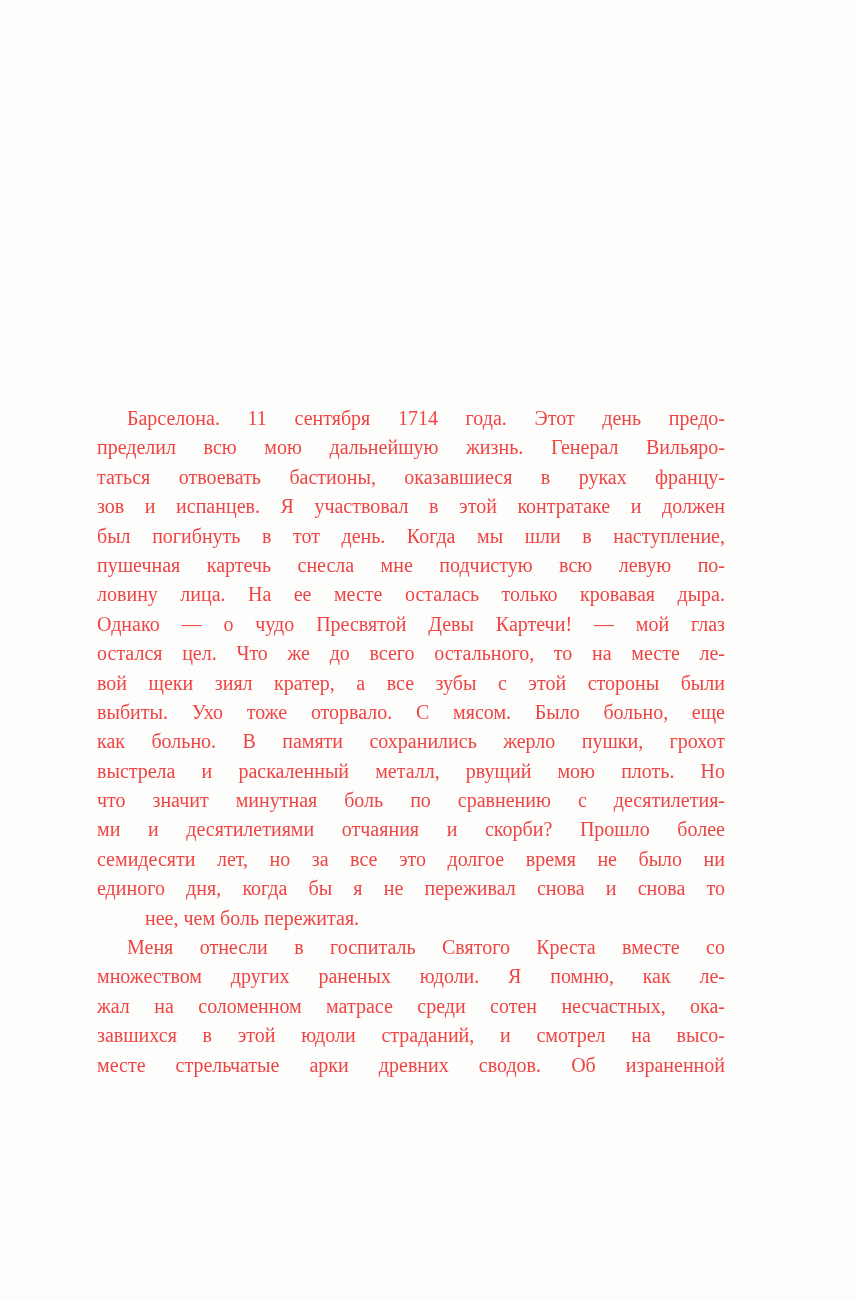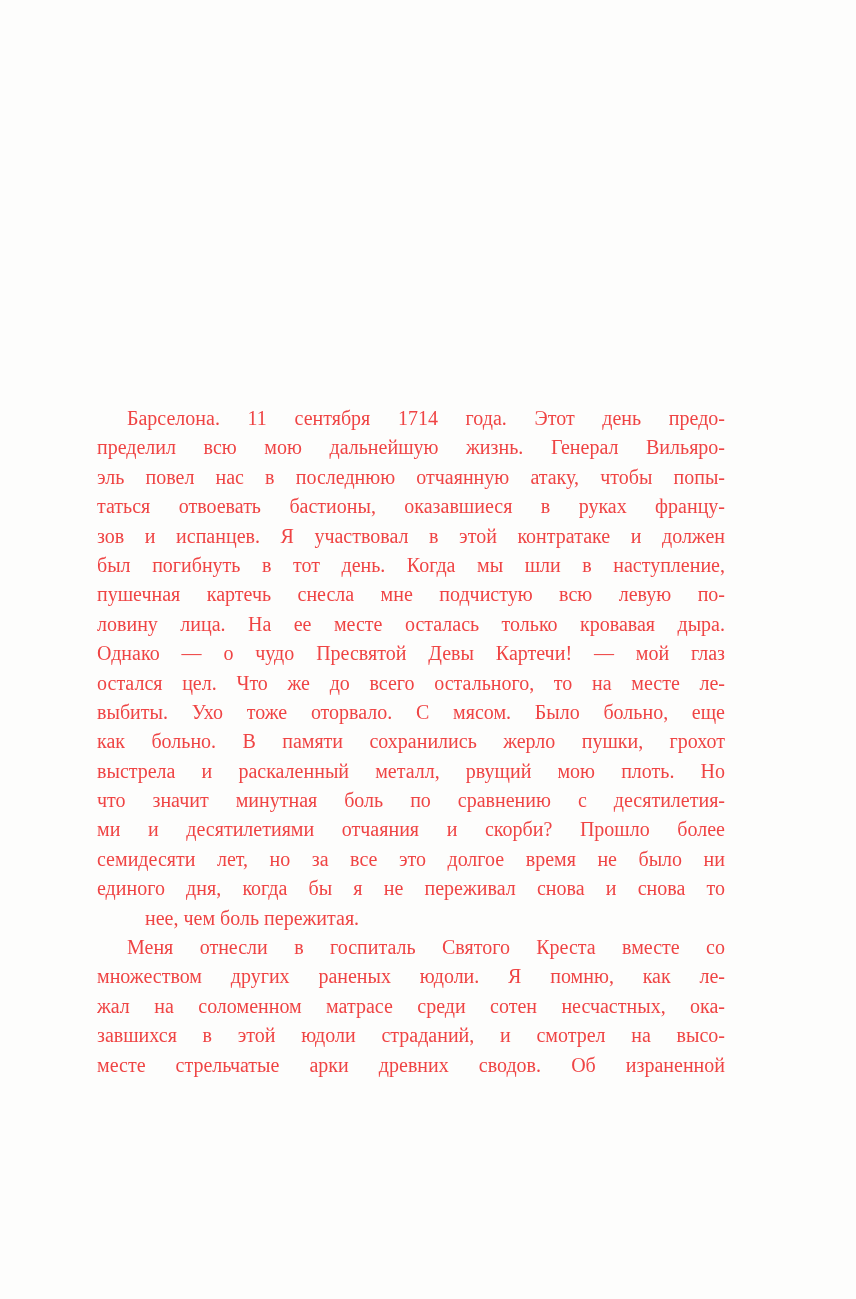--- a/index.html
+++ b/index.html
@@ -46,28 +46,28 @@
 </style>
 </head>
 <body>
 
 <div class="page">
   <div class="textblock">
 
     <div class="para">
       <div class="line first">Барселона. 11 сентября 1714 года. Этот день предо-</div>
       <div class="line">пределил всю мою дальнейшую жизнь. Генерал Вильяро-</div>
-      <div class="line">эль повел нас в последнюю отчаянную атаку, чтобы попы-</div>
       <div class="line">таться отвоевать бастионы, оказавшиеся в руках францу-</div>
       <div class="line">зов и испанцев. Я участвовал в этой контратаке и должен</div>
       <div class="line">был погибнуть в тот день. Когда мы шли в наступление,</div>
       <div class="line">пушечная картечь снесла мне подчистую всю левую по-</div>
       <div class="line">ловину лица. На ее месте осталась только кровавая дыра.</div>
       <div class="line">Однако — о чудо Пресвятой Девы Картечи! — мой глаз</div>
       <div class="line">остался цел. Что же до всего остального, то на месте ле-</div>
+      <div class="line">вой щеки зиял кратер, а все зубы с этой стороны были</div>
       <div class="line">выбиты. Ухо тоже оторвало. С мясом. Было больно, еще</div>
       <div class="line">как больно. В памяти сохранились жерло пушки, грохот</div>
       <div class="line">выстрела и раскаленный металл, рвущий мою плоть. Но</div>
       <div class="line">что значит минутная боль по сравнению с десятилетия-</div>
       <div class="line">ми и десятилетиями отчаяния и скорби? Прошло более</div>
       <div class="line">семидесяти лет, но за все это долгое время не было ни</div>
       <div class="line">единого дня, когда бы я не переживал снова и снова то</div>
       <div class="line short">нее, чем боль пережитая.</div>
     </div>
 

